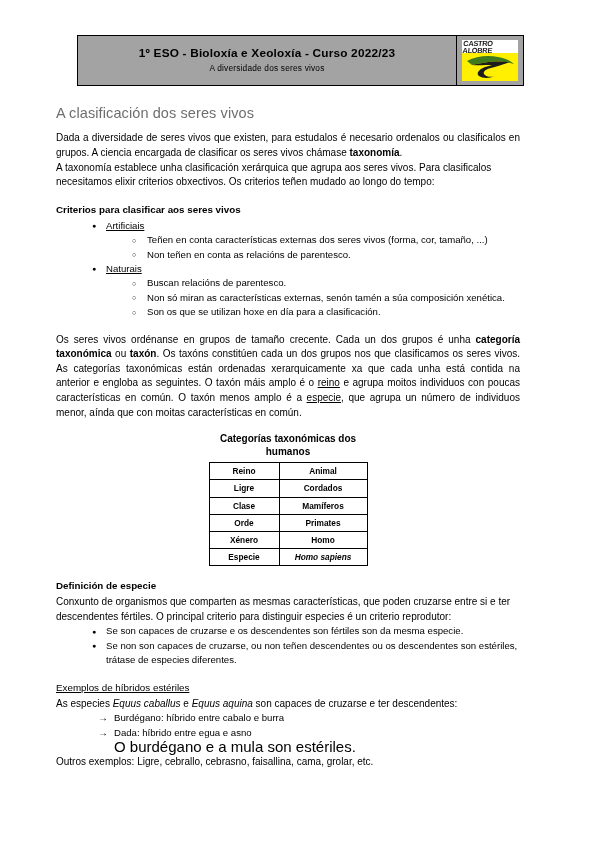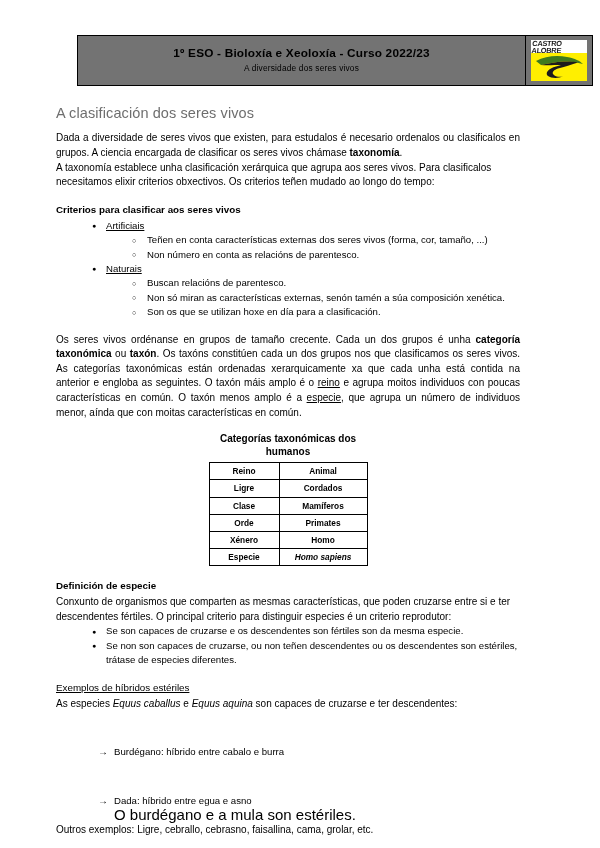--- a/index.html
+++ b/index.html
@@ -13,25 +13,25 @@
     position: relative;
     width: 600px; height: 848px;
     background: #ffffff;
     overflow: hidden;
   }
 
   
   .header-box {
     position: absolute;
     left: 77px; top: 35px;
-    width: 516px; height: 51px;
+    width: 447px; height: 51px;
     border: 1px solid #000;
     display: flex;
     flex-direction: row;
-    background: #737373;
+    background: #a3a3a3;
   }
   .header-left {
     flex: 1 1 auto;
     border-right: 1px solid #000;
     display: flex;
     flex-direction: column;
     align-items: center;
     justify-content: center;
     padding: 2px 4px 3px 4px;
   }
@@ -161,21 +161,20 @@
   ul.arrow {
     margin: 0; padding: 0 0 0 42px;
     list-style: none;
   }
   ul.arrow > li {
     font-size: 9.6px;
     line-height: 14.6px;
     color: #000;
     position: relative;
     padding-left: 16px;
-    margin-top: 34px;
   }
   ul.arrow > li::before {
     content: "\2192";
     position: absolute;
     left: 0; top: 0;
     font-size: 10px;
     font-weight: bold;
     line-height: 14.6px;
     color: #000;
   }
@@ -255,21 +254,21 @@
 
     <div class="sp"></div>
 
     <h3 class="sec">Criterios para clasificar aos seres vivos</h3>
 
     <ul class="lvl1">
       <li>
         <span class="u">Artificiais</span>
         <ul class="lvl2">
           <li>Teñen en conta características externas dos seres vivos (forma, cor, tamaño, ...)</li>
-          <li>Non número en conta as relacións de parentesco.</li>
+          <li>Non teñen en conta as relacións de parentesco.</li>
         </ul>
       </li>
       <li>
         <span class="u">Naturais</span>
         <ul class="lvl2">
           <li>Buscan relacións de parentesco.</li>
           <li>Non só miran as características externas, senón tamén a súa composición xenética.</li>
           <li>Son os que se utilizan hoxe en día para a clasificación.</li>
         </ul>
       </li>

